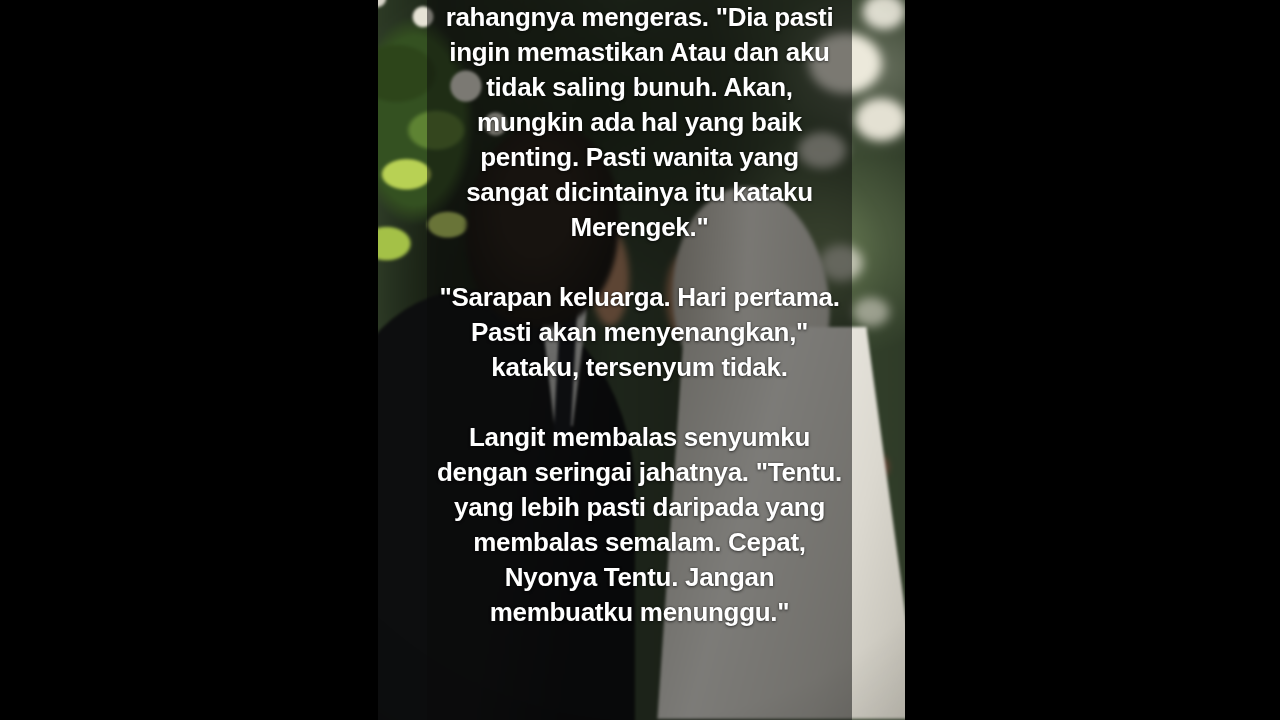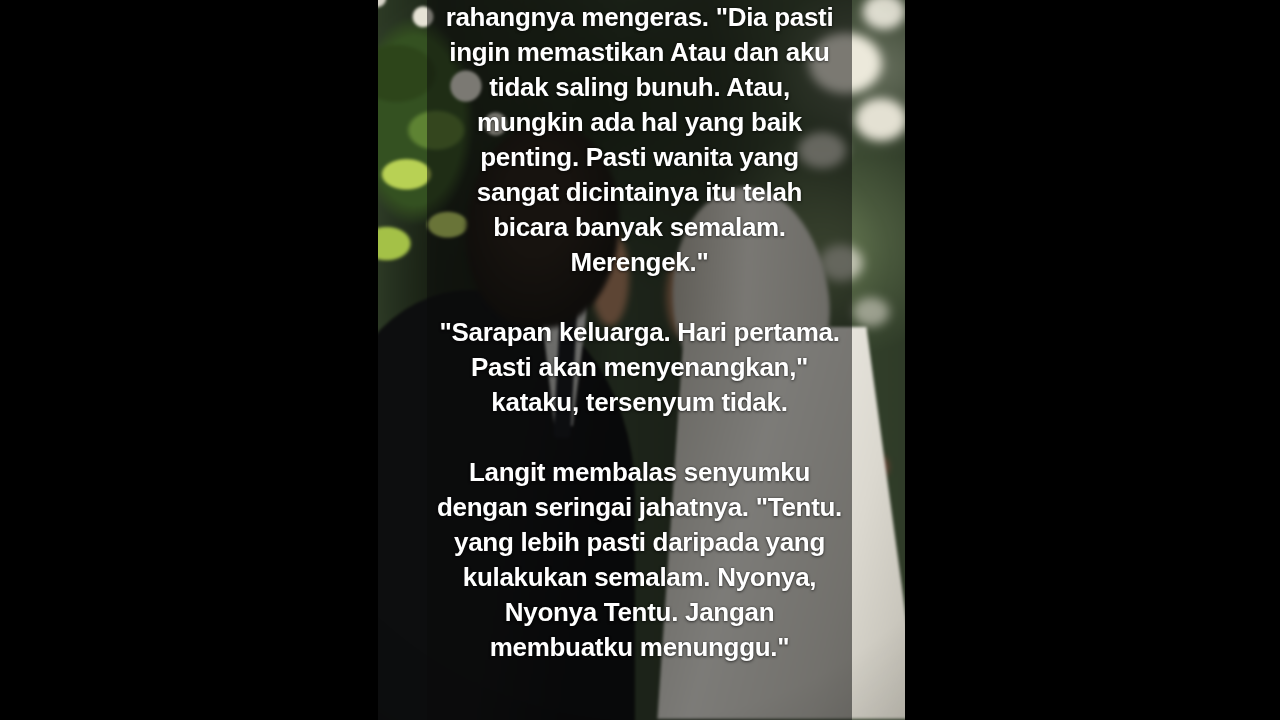--- a/index.html
+++ b/index.html
@@ -172,36 +172,35 @@
       <div class="groom-face"></div>
       <div class="groom-hair"></div>
       <div class="frame-vignette"></div>
     </div>
 
     <div class="text-panel">
       <div class="story-text">
         <div class="para">
           <div class="line">rahangnya mengeras. "Dia pasti</div>
           <div class="line">ingin memastikan Atau dan aku</div>
-          <div class="line">tidak saling bunuh. Atau,</div>
+          <div class="line">tidak saling bunuh. Akan,</div>
           <div class="line">mungkin ada hal yang baik</div>
           <div class="line">penting. Pasti wanita yang</div>
-          <div class="line">sangat dicintainya itu telah</div>
-          <div class="line">bicara banyak semalam.</div>
+          <div class="line">sangat dicintainya itu kataku</div>
           <div class="line">Merengek."</div>
         </div>
         <div class="para">
           <div class="line">"Sarapan keluarga. Hari pertama.</div>
           <div class="line">Pasti akan menyenangkan,"</div>
           <div class="line">kataku, tersenyum tidak.</div>
         </div>
         <div class="para">
           <div class="line">Langit membalas senyumku</div>
           <div class="line">dengan seringai jahatnya. "Tentu.</div>
           <div class="line">yang lebih pasti daripada yang</div>
-          <div class="line">kulakukan semalam. Nyonya,</div>
+          <div class="line">membalas semalam. Cepat,</div>
           <div class="line">Nyonya Tentu. Jangan</div>
           <div class="line">membuatku menunggu."</div>
         </div>
       </div>
     </div>
   </div>
 </div>
 
 </body></html>

